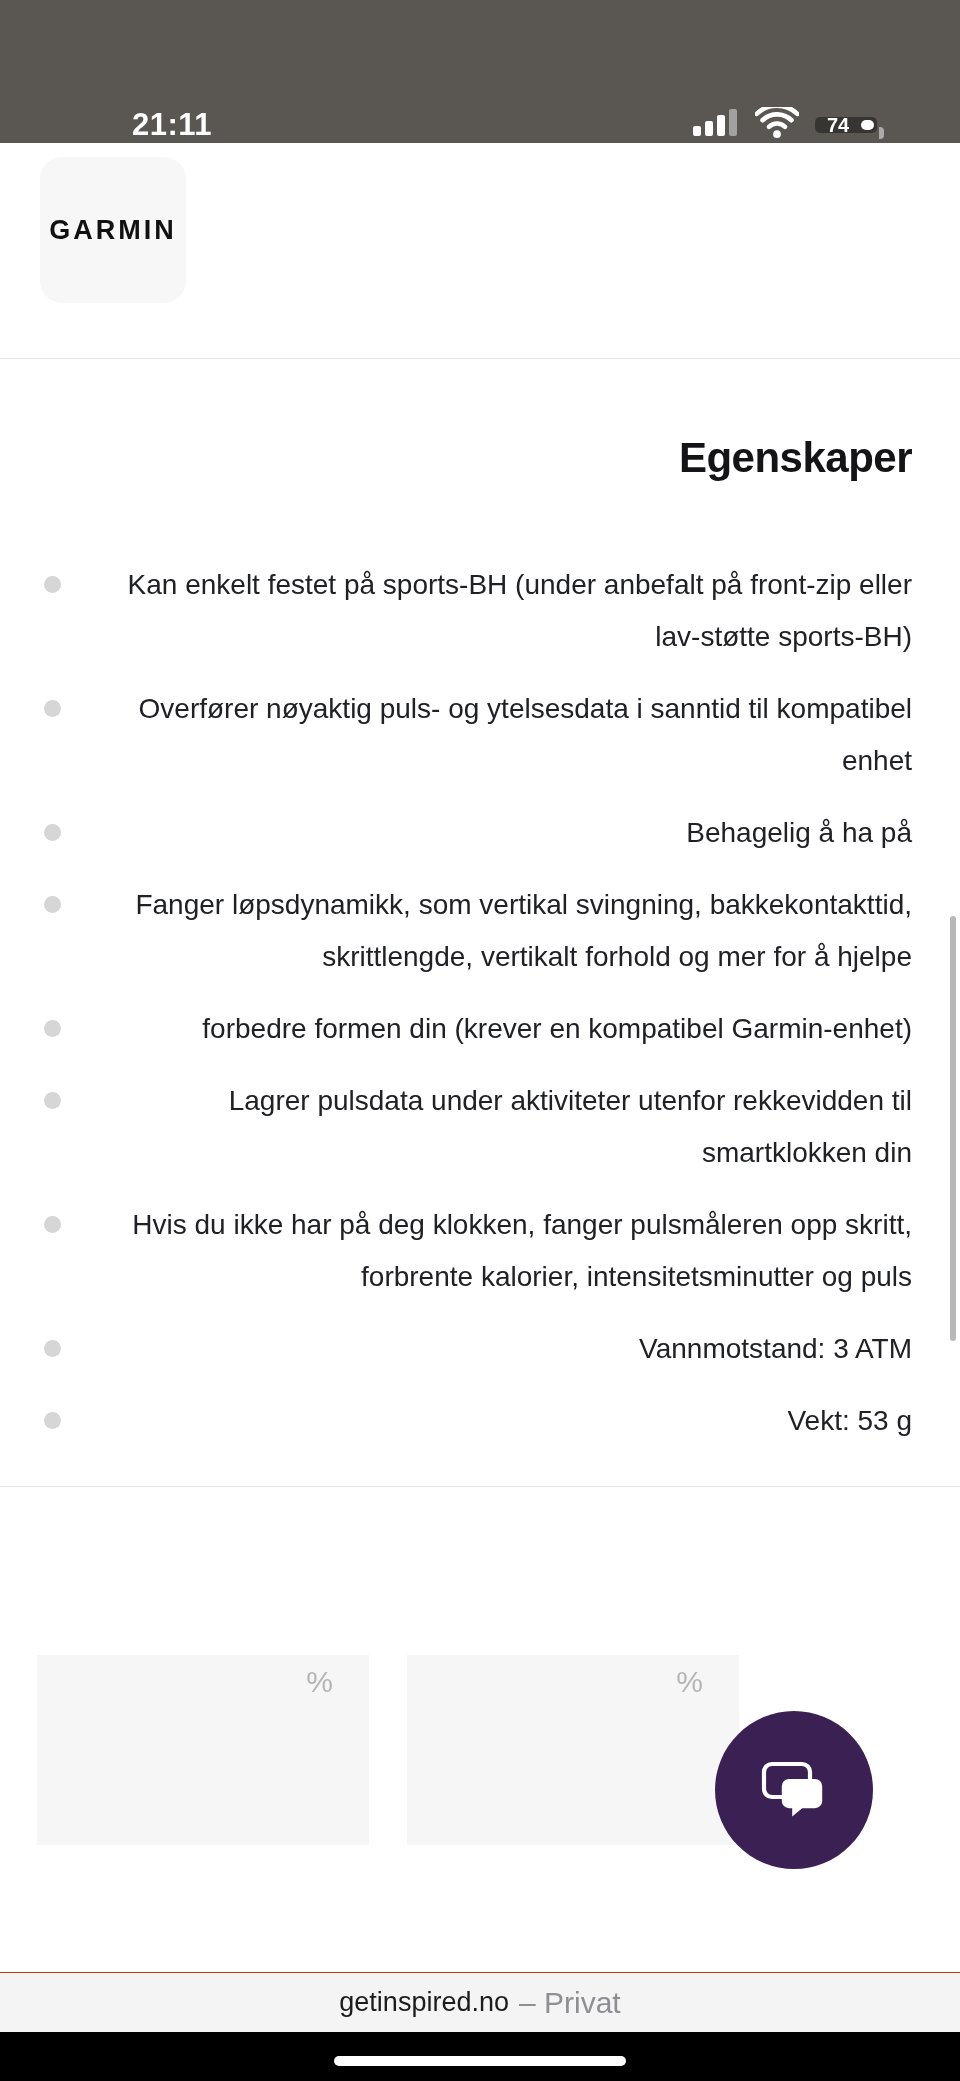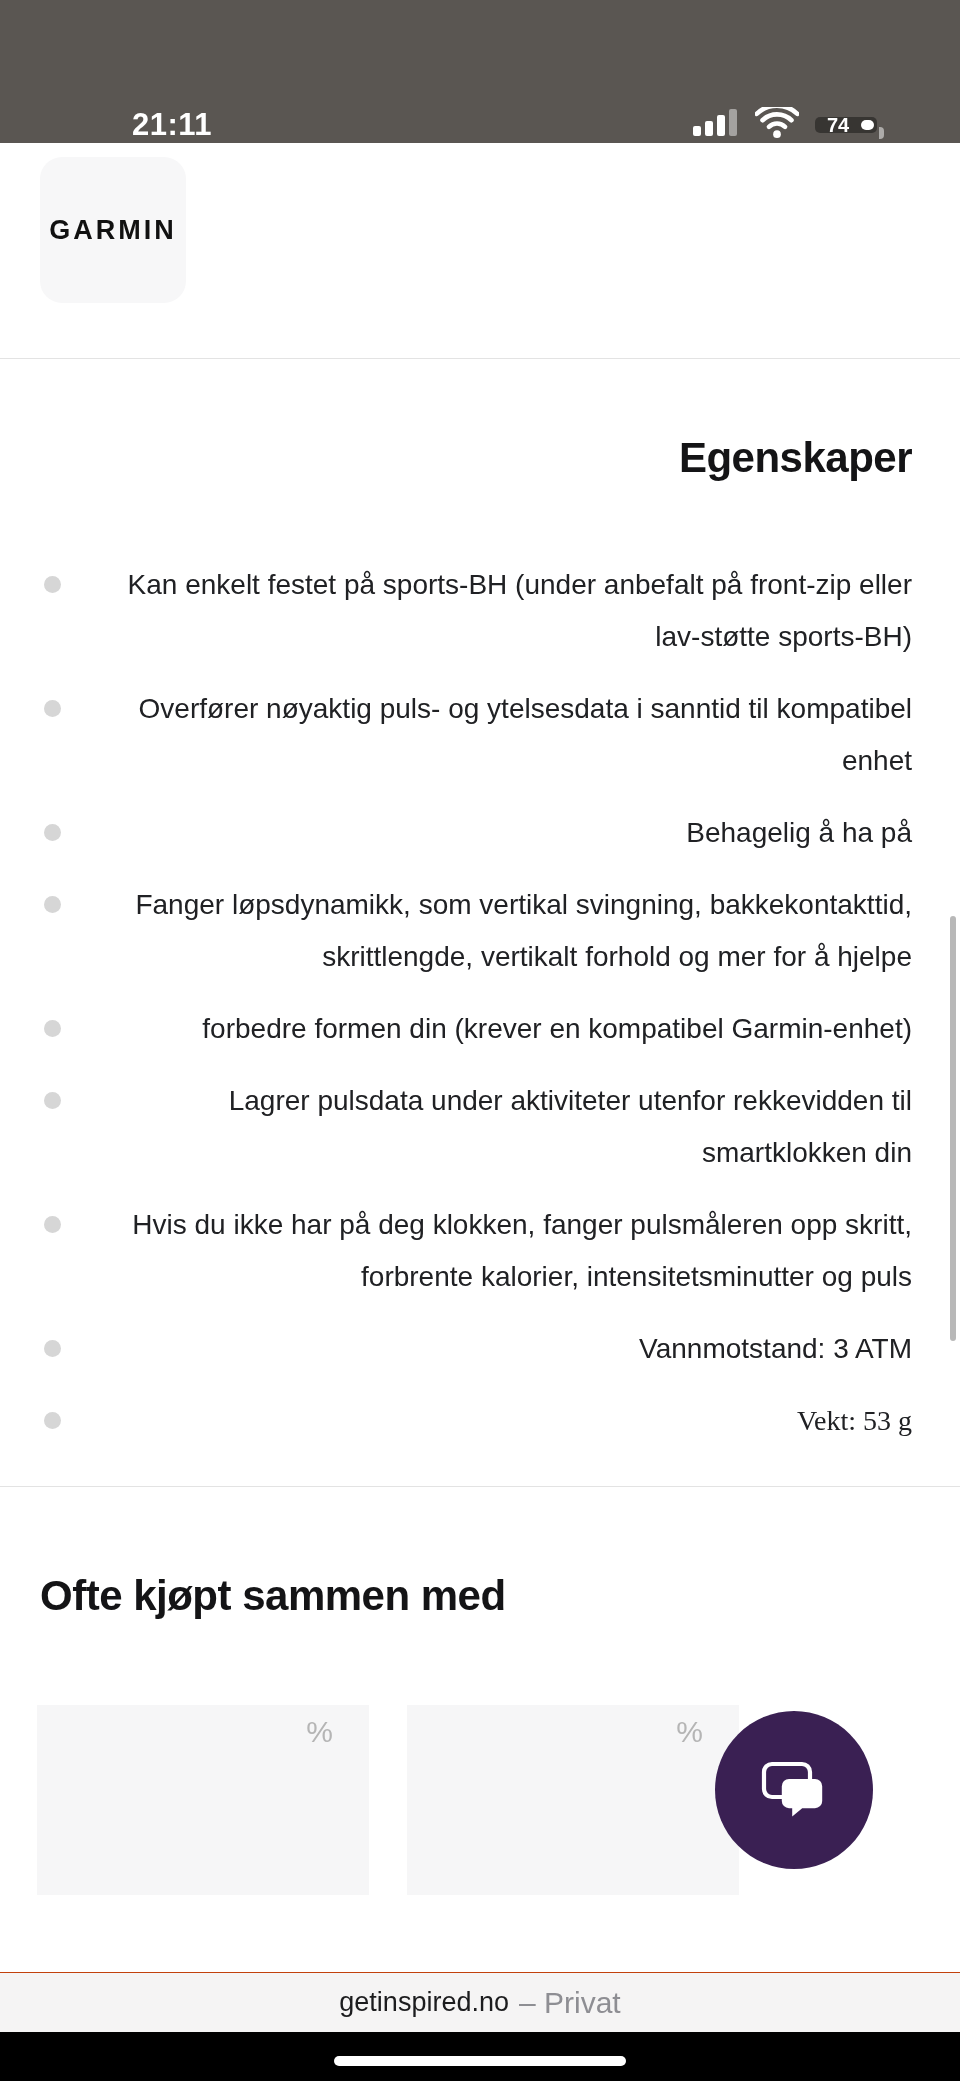--- a/index.html
+++ b/index.html
@@ -60,21 +60,21 @@
   h2.sec-title {
     margin: 0; font-size: 42px; line-height: 50px; font-weight: 700;
     color: #141416; letter-spacing: -0.5px;
   }
   ul.feature-list { list-style: none; margin: 76px 0 0 0; padding: 0; }
   ul.feature-list li {
     position: relative; padding-left: 44px;
     font-size: 28px; line-height: 52px; color: #202124;
     margin-bottom: 20px;
   }
-  ul.feature-list li:last-child { margin-bottom: 0; font-family: Liberation Serif, serif; }
+  ul.feature-list li:last-child { margin-bottom: 0; }
   .dot {
     position: absolute; left: 4px; top: 17px;
     width: 17px; height: 17px; border-radius: 50%; background: #d6d6d6;
   }
 
   section.related { padding: 84px 0 0 37px; }
   section.related .sec-title { margin-left: 3px; }
   .cards { display: flex; gap: 38px; margin-top: 84px; }
   .card {
     position: relative; width: 332px; height: 190px; background: #f6f6f7;
@@ -208,21 +208,20 @@
         <li>
           <span class="dot"></span>
           <span class="txt">Vekt: 53 g</span>
         </li>
       </ul>
   </section>
 
   <hr class="divider">
 
   <section class="related">
-    <h2 class="sec-title">Ofte kjøpt sammen med</h2>
     <div class="cards">
       <div class="card">
         <span class="card-badge">%</span>
       </div>
       <div class="card">
         <span class="card-badge">%</span>
       </div>
     </div>
   </section>
 

